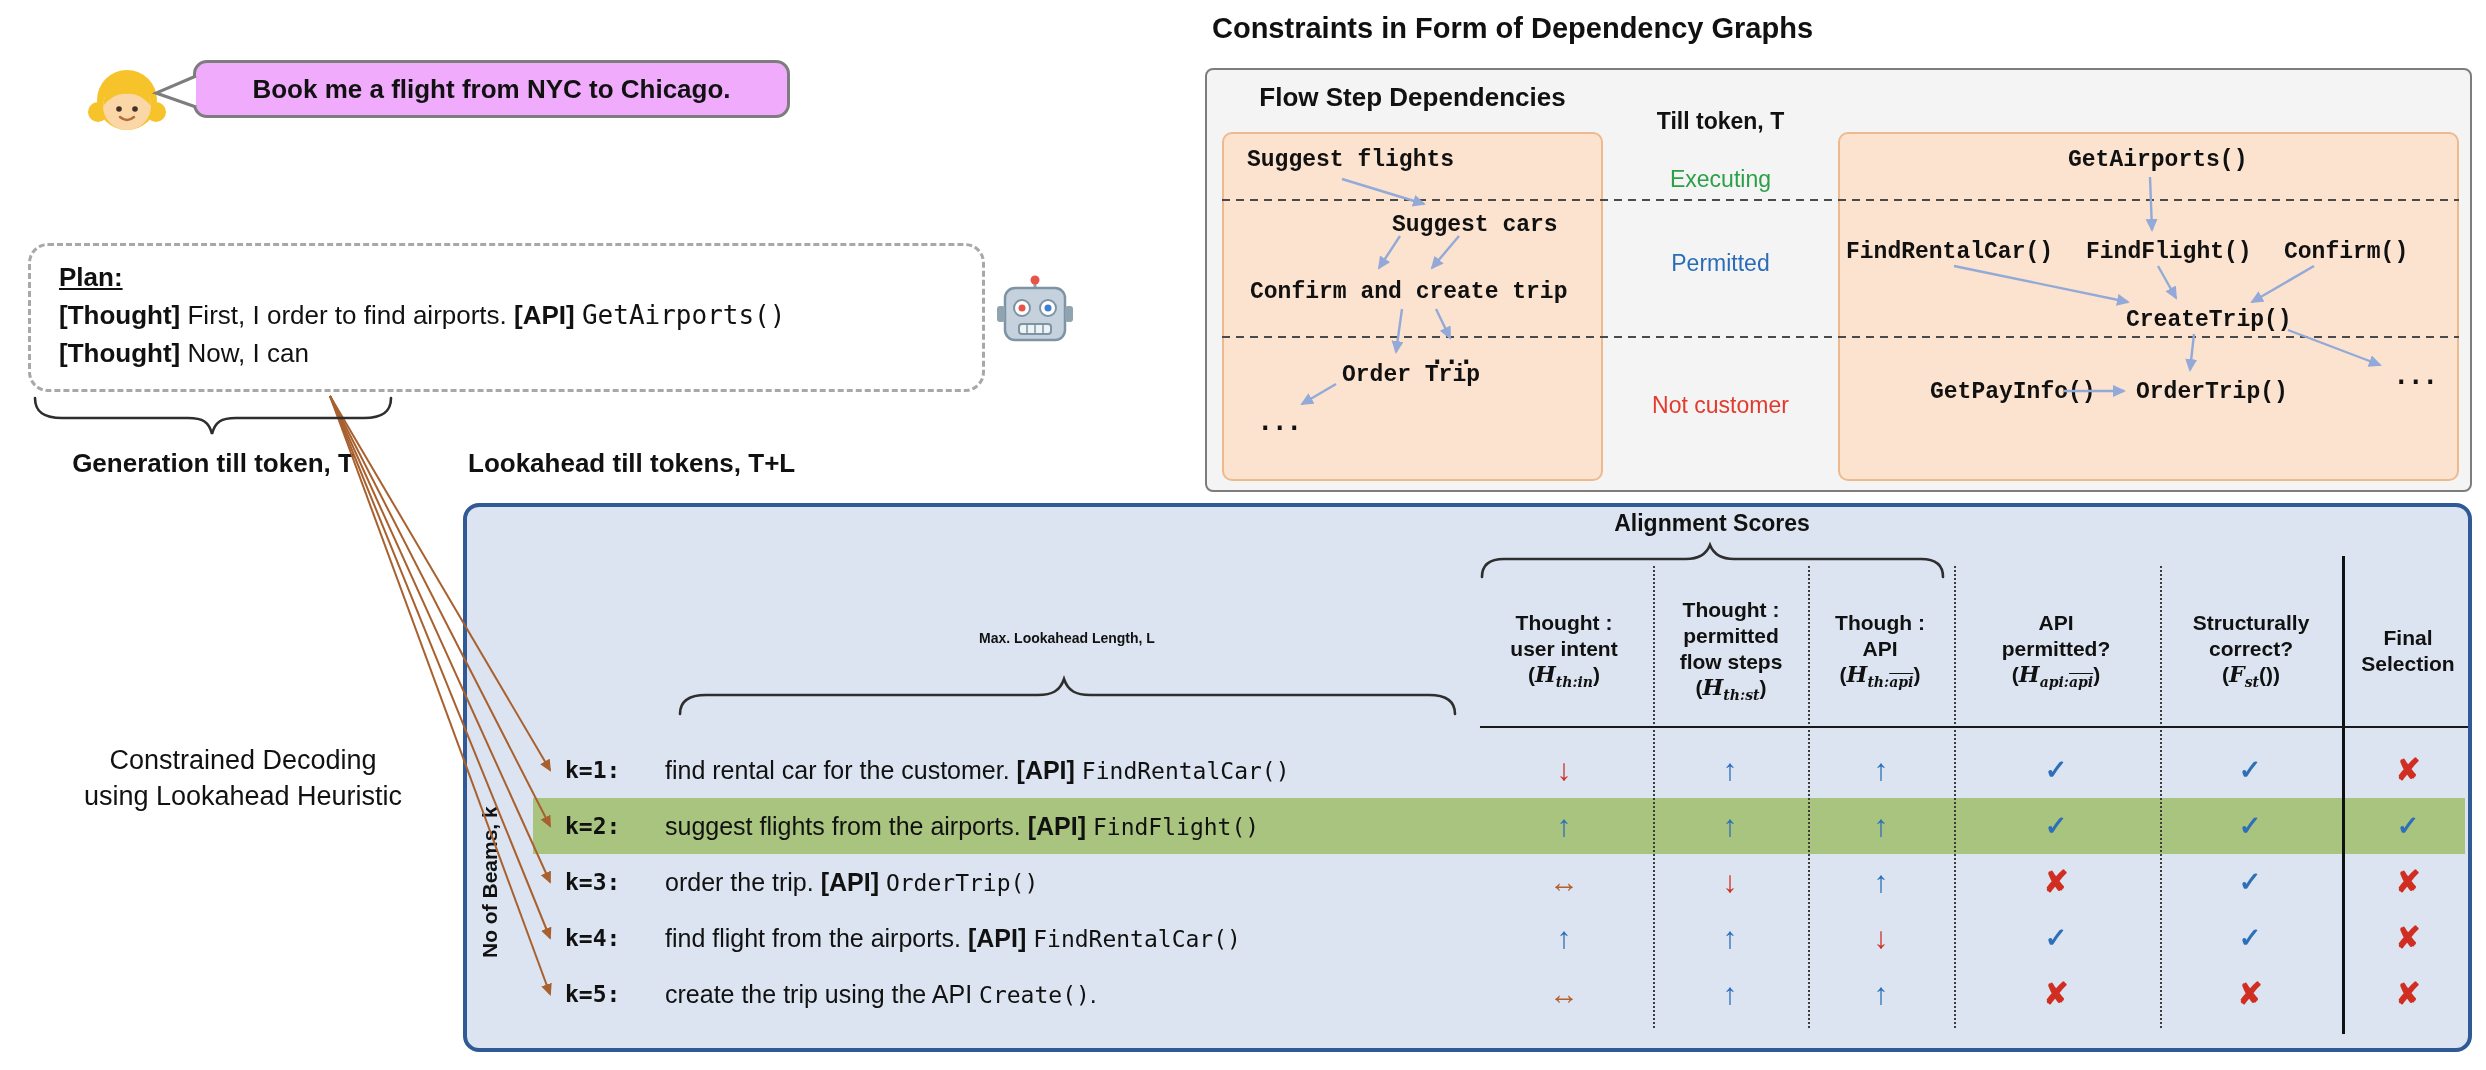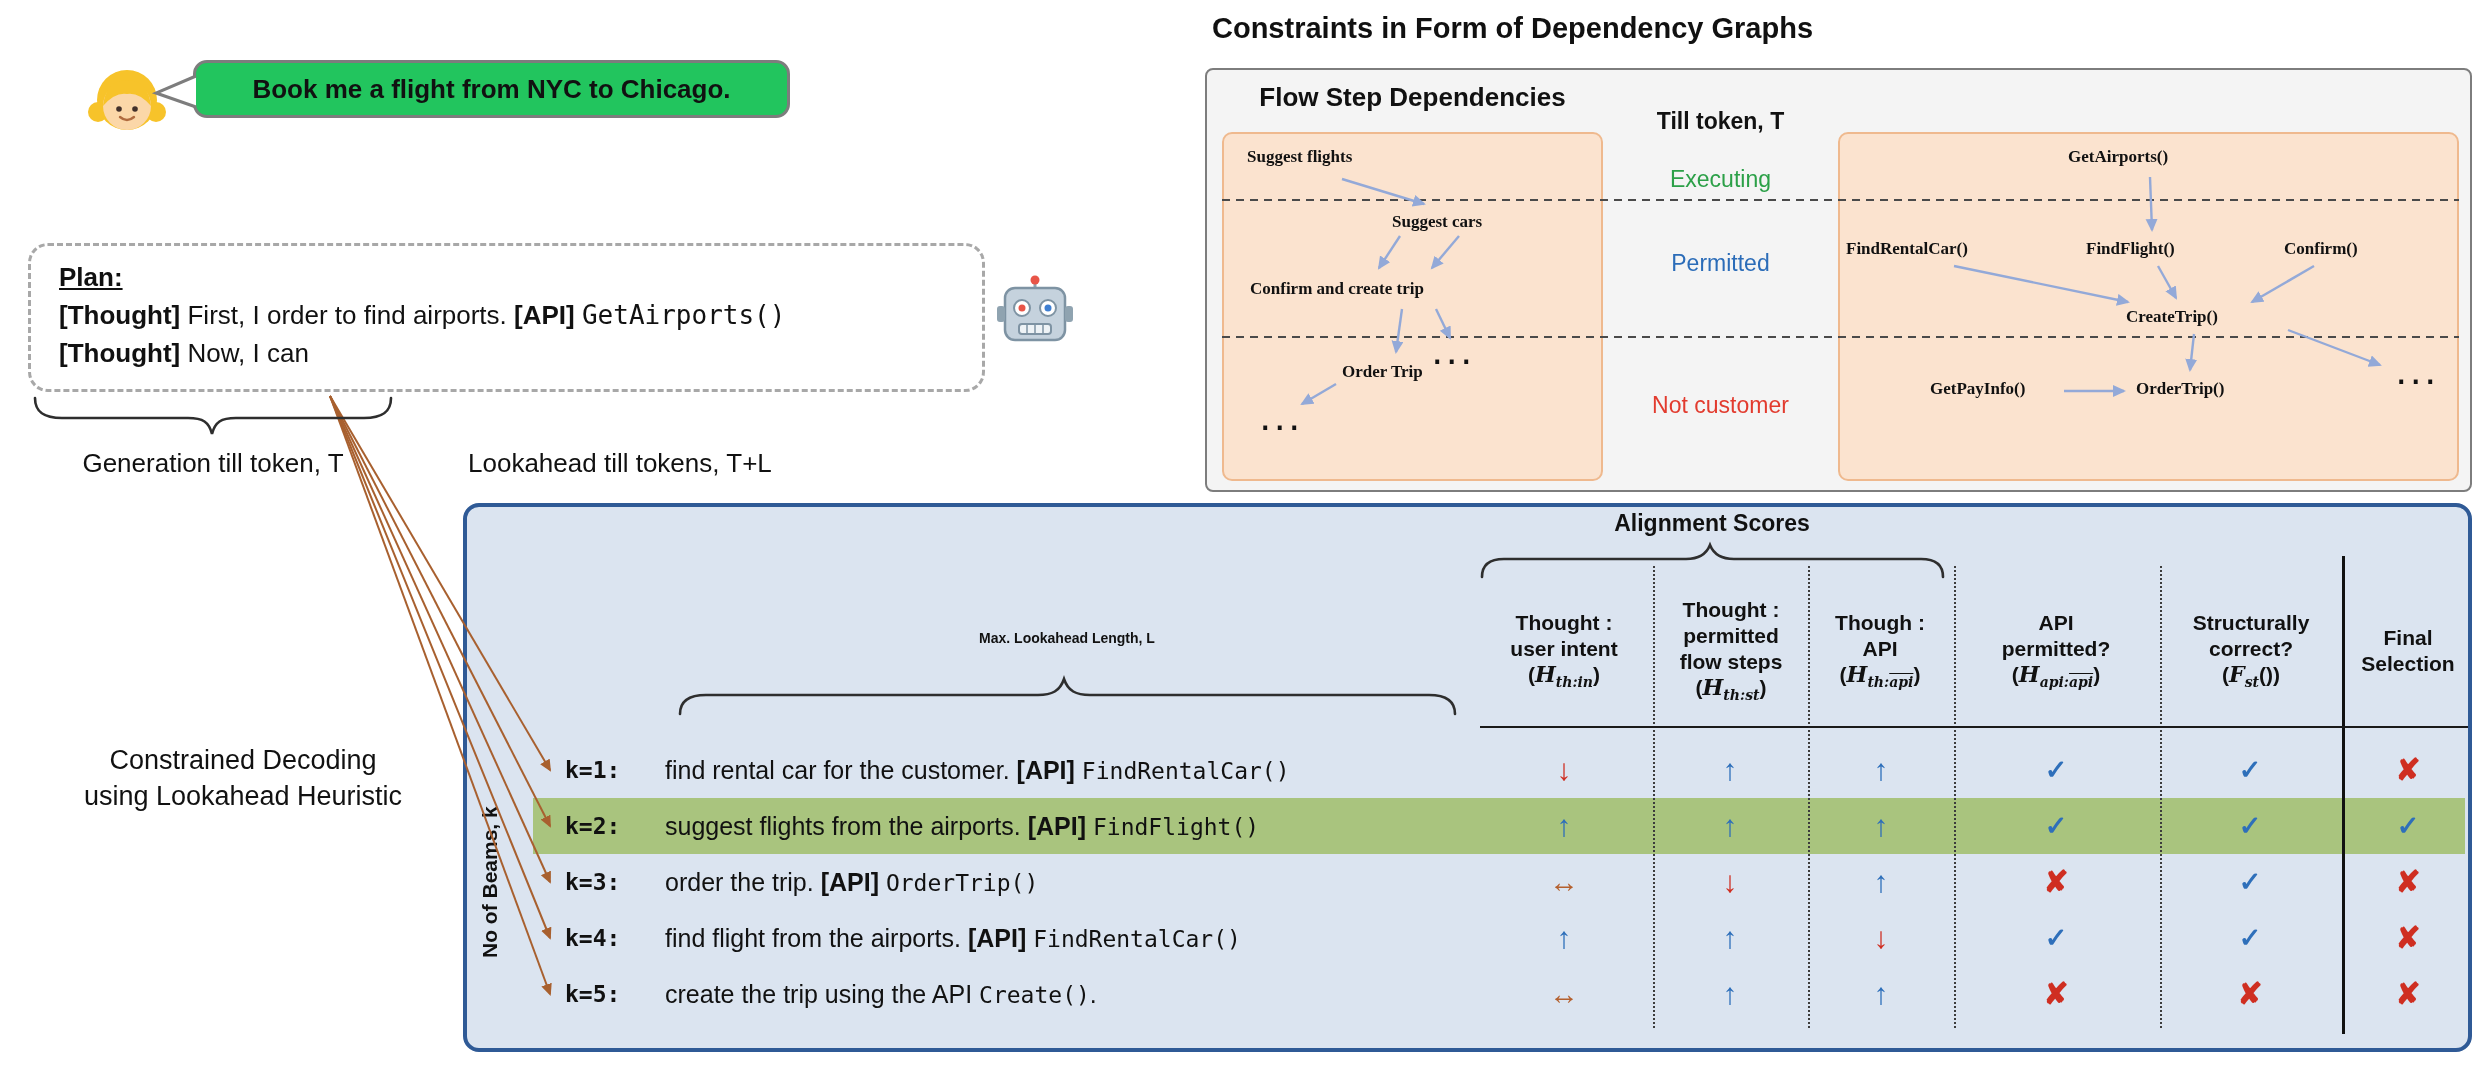--- a/index.html
+++ b/index.html
@@ -3,41 +3,41 @@
 <meta charset="utf-8">
 <style>
   * { margin:0; padding:0; box-sizing:border-box; }
   body { background:#fff; font-family:"Liberation Sans", sans-serif; color:#111; }
   .canvas { position:relative; width:2486px; height:1070px; background:#fff; overflow:hidden; }
   .abs { position:absolute; }
   .mono { font-family:"DejaVu Sans Mono","Liberation Mono",monospace; }
   .ctr { text-align:center; }
 
   
-  .user-bubble { border:3px solid #7d7d7d; border-radius:14px; background:#22c55e;
+  .user-bubble { border:3px solid #7d7d7d; border-radius:14px; background:#f0abfc;
                  display:flex; align-items:center; justify-content:center;
                  font-weight:700; font-size:26px; }
   .plan-bubble { border:3px dashed #a8a8a8; border-radius:20px; background:#fff;
                  padding:12px 28px; font-size:26px; line-height:38px; white-space:nowrap; }
   .plan-title { font-weight:700; text-decoration:underline; display:inline; }
 
-  .lbl-b { font-weight:400; font-size:26px; white-space:nowrap; }
+  .lbl-b { font-weight:700; font-size:26px; white-space:nowrap; }
   .decoding { font-weight:400; font-size:27px; text-align:center; line-height:1.35; }
 
   
   .big-title { font-weight:700; font-size:29px; white-space:nowrap; }
   .outer-box { background:#f4f4f4; border:2px solid #7d7d7d; border-radius:8px; }
   .panel { background:#fbe3cf; border:2px solid #efb98e; border-radius:10px; }
   .sec-title { font-weight:700; font-size:26px; white-space:nowrap; }
   .mid-title { font-weight:700; font-size:23px; }
   .status { font-size:23px; }
   .st-exec { color:#2ca048; }
   .st-perm { color:#2b6cb8; }
   .st-not  { color:#e23b2e; }
-  .node { font-family:Liberation Serif, serif; font-size:17px; font-weight:600; white-space:nowrap; }
+  .node { font-family:Liberation Mono, monospace; font-size:23px; font-weight:600; white-space:nowrap; }
   .dots { font-weight:700; font-size:24px; font-family:"DejaVu Sans Mono","Liberation Mono",monospace; }
 
   
   .bluebox { background:#dbe4f0; border:4px solid #2f5a96; border-radius:16px; }
   .greenband { background:#a9c47e; }
   .align-title { font-weight:700; font-size:23px; }
   .look-title { font-weight:700; font-size:14px; }
   .colhead { display:flex; flex-direction:column; align-items:center; justify-content:center;
              font-weight:700; font-size:21px; line-height:1.22; text-align:center; height:146px; }
   .formula { font-weight:700; font-size:21px; white-space:nowrap; }

